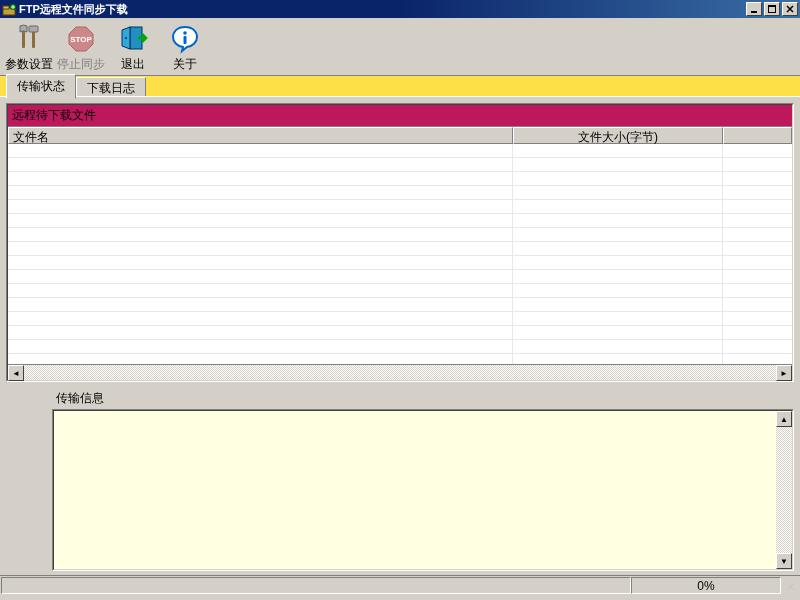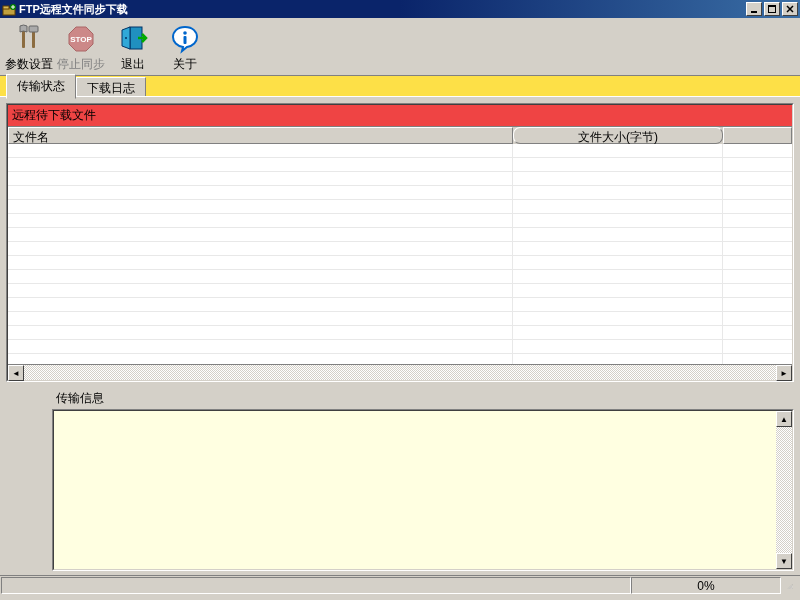--- a/index.html
+++ b/index.html
@@ -20,27 +20,27 @@
 .tab-strip { height: 20px; display: flex; padding-left: 6px; align-items: center; background: #fde047; }
 .tab { padding: 2px 10px; border: 1px solid; border-color: #fff #808080 transparent #fff; background: #d4d0c8; cursor: pointer; position: relative; font-size: 12px; margin-right: 0; }
 .tab.active { border-bottom: 1px solid #d4d0c8; z-index: 2; padding-top: 3px; padding-bottom: 3px; }
 .tab:not(.active) { margin-top: 4px; border-color: #fff #808080 #808080 #fff; }
 
 .content { position: relative; background: #d4d0c8; border-top: 1px solid #fff; }
 
 .panel { border: 1px solid; border-color: #808080 #fff #fff #808080; margin: 6px; }
 .panel-inner { border: 1px solid; border-color: #404040 #d4d0c8 #d4d0c8 #404040; }
 
-.section-title { background: #ef4444; padding: 2px 4px; border-bottom: 1px solid #808080; font-size: 12px; }
+.section-title { background: #be185d; padding: 2px 4px; border-bottom: 1px solid #808080; font-size: 12px; }
 
 .table-area { background: #737373; position: relative; }
 .table-header { display: flex; background: #d4d0c8; height: 17px; }
 .table-header-cell { border: 1px solid; border-color: #fff #808080 #808080 #fff; padding: 1px 4px; font-size: 12px; text-align: left; }
 .th-name { flex: 0 0 505px; }
-.th-size { flex: 0 0 210px; text-align: center; border-radius: 7px; }
+.th-size { flex: 0 0 210px; text-align: center; }
 .th-rest { flex: 1; }
 
 .table-body { height: 220px; overflow: hidden; background: #fff; }
 .table-row { height: 14px; border-bottom: 1px solid #e8e8e8; display: flex; }
 .table-row .c1 { flex: 0 0 505px; border-right: 1px solid #e8e8e8; }
 .table-row .c2 { flex: 0 0 210px; border-right: 1px solid #e8e8e8; }
 .table-row .c3 { flex: 1; }
 
 .hscroll { height: 16px; background: #d4d0c8; display: flex; border-top: 1px solid #808080; }
 .hscroll-btn { width: 16px; height: 16px; background: #d4d0c8; border: 1px solid; border-color: #fff #404040 #404040 #fff; display: flex; align-items: center; justify-content: center; font-size: 8px; cursor: pointer; }

